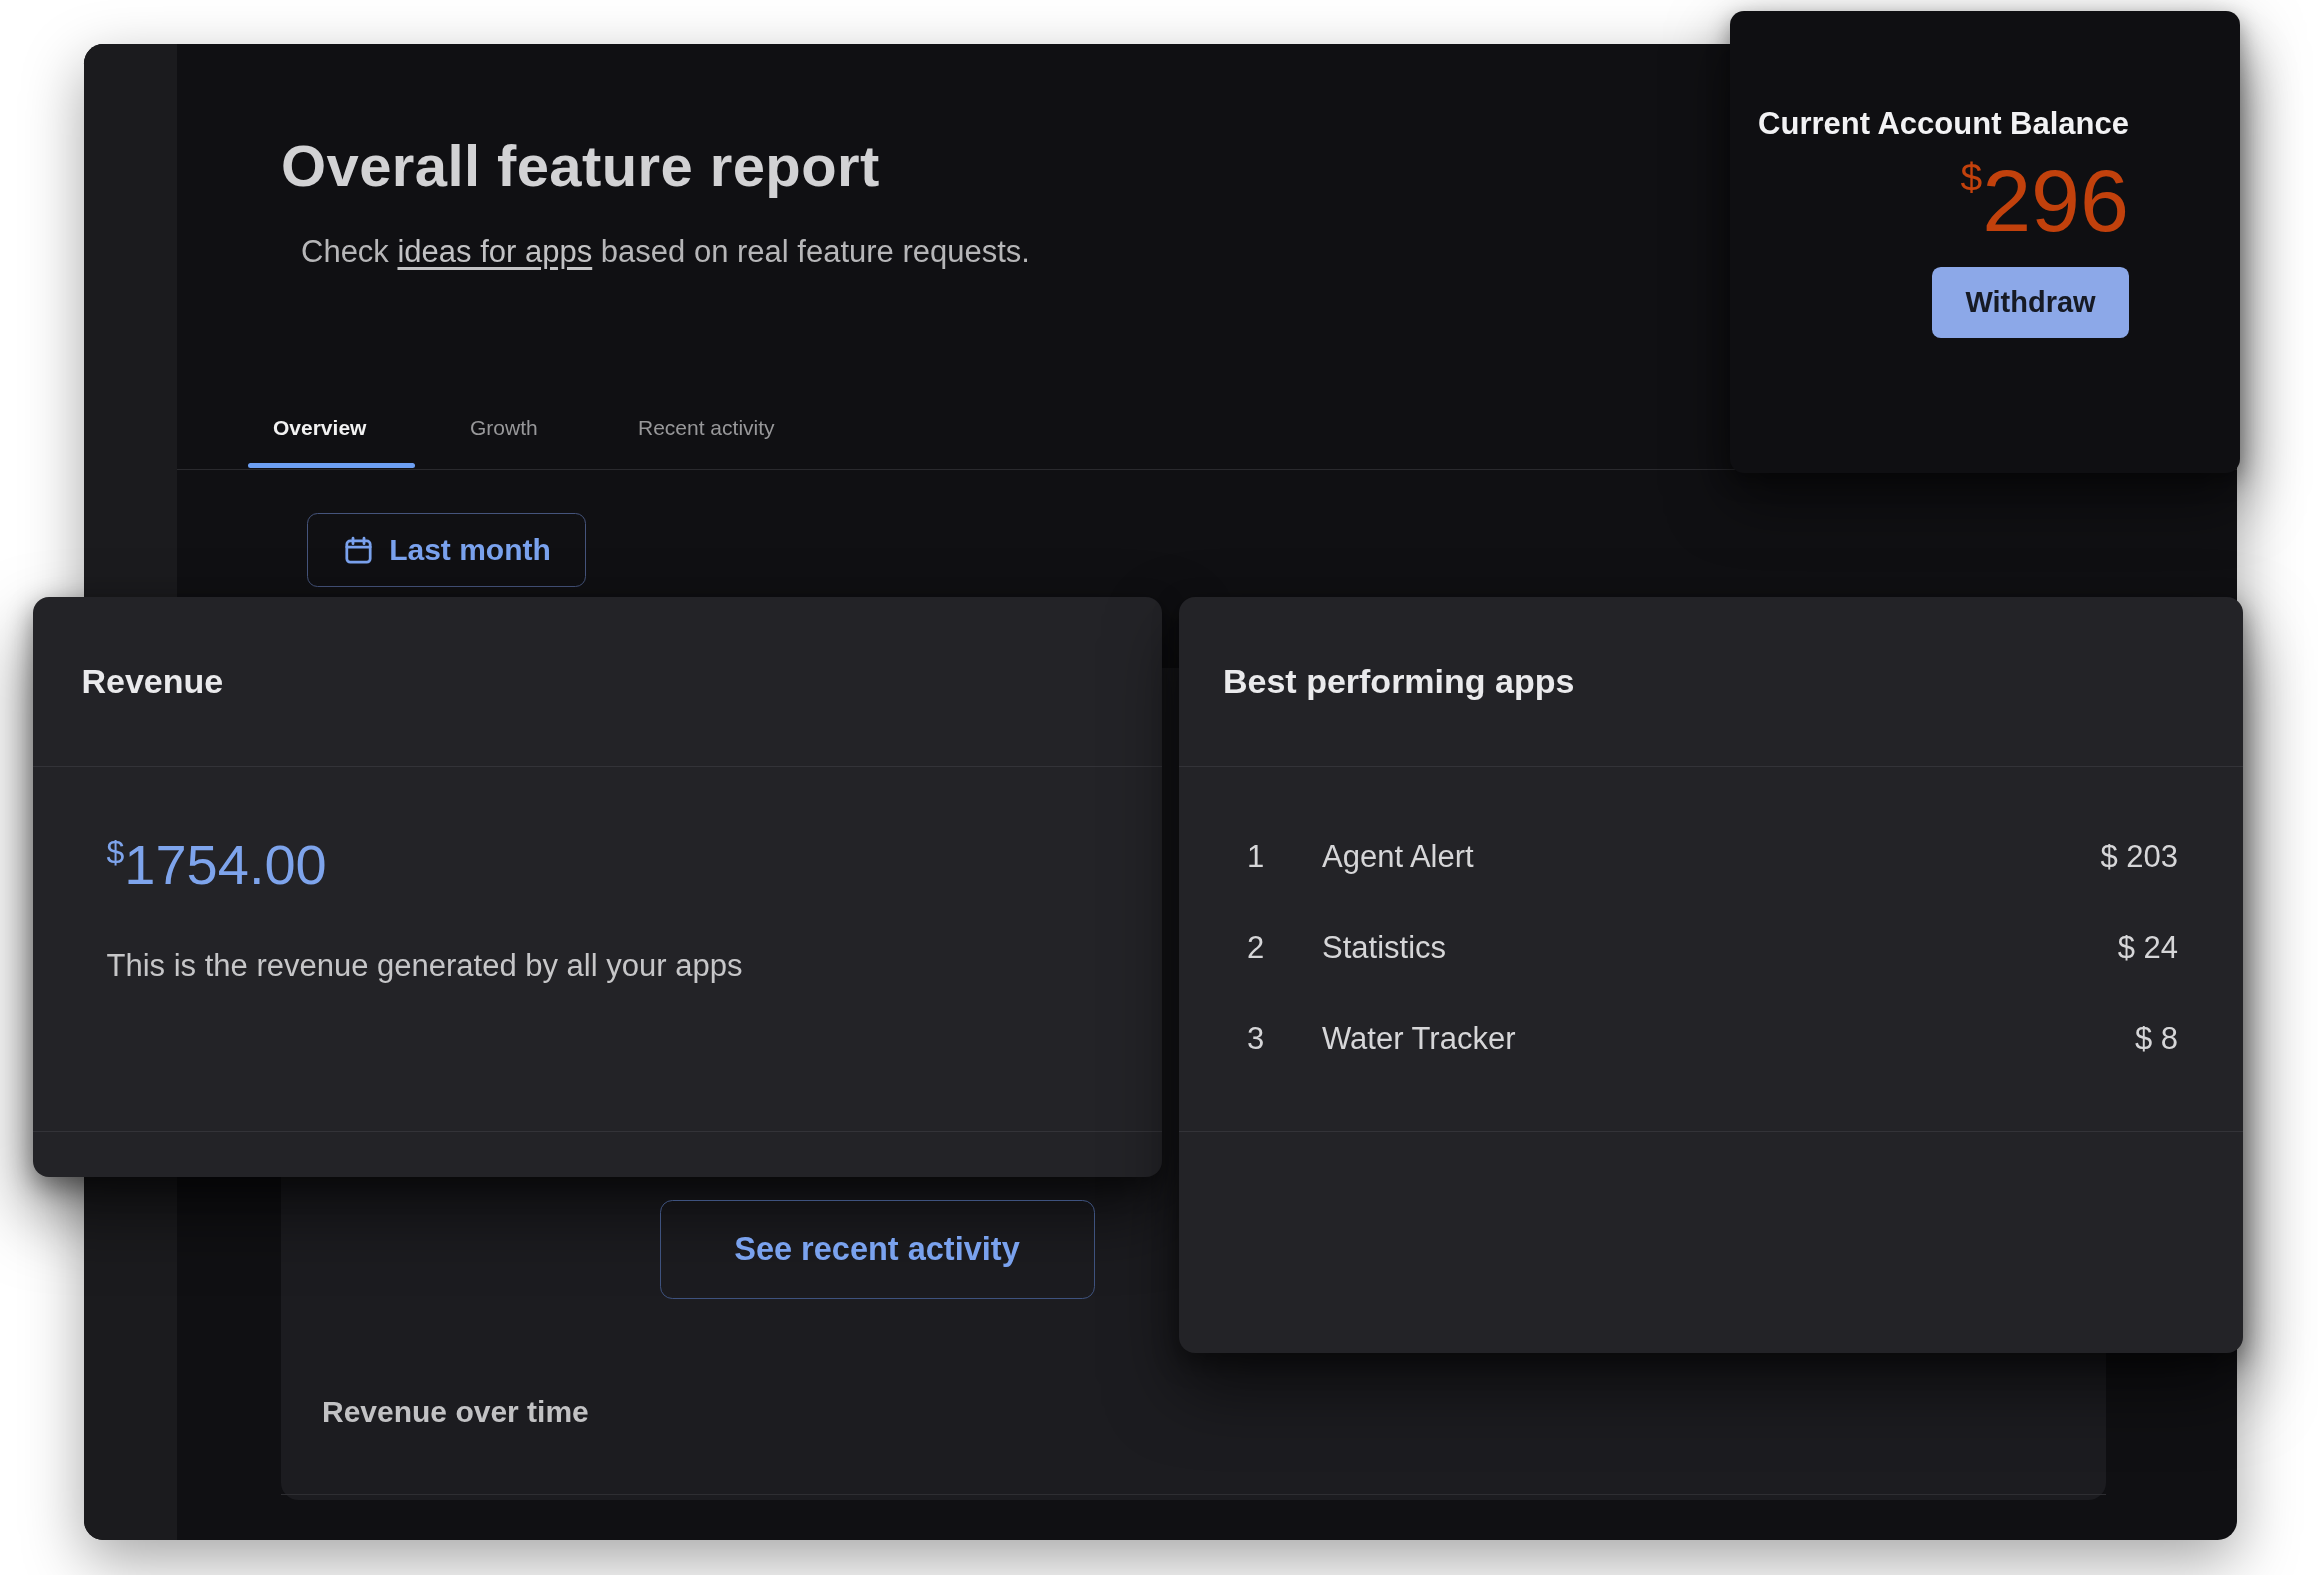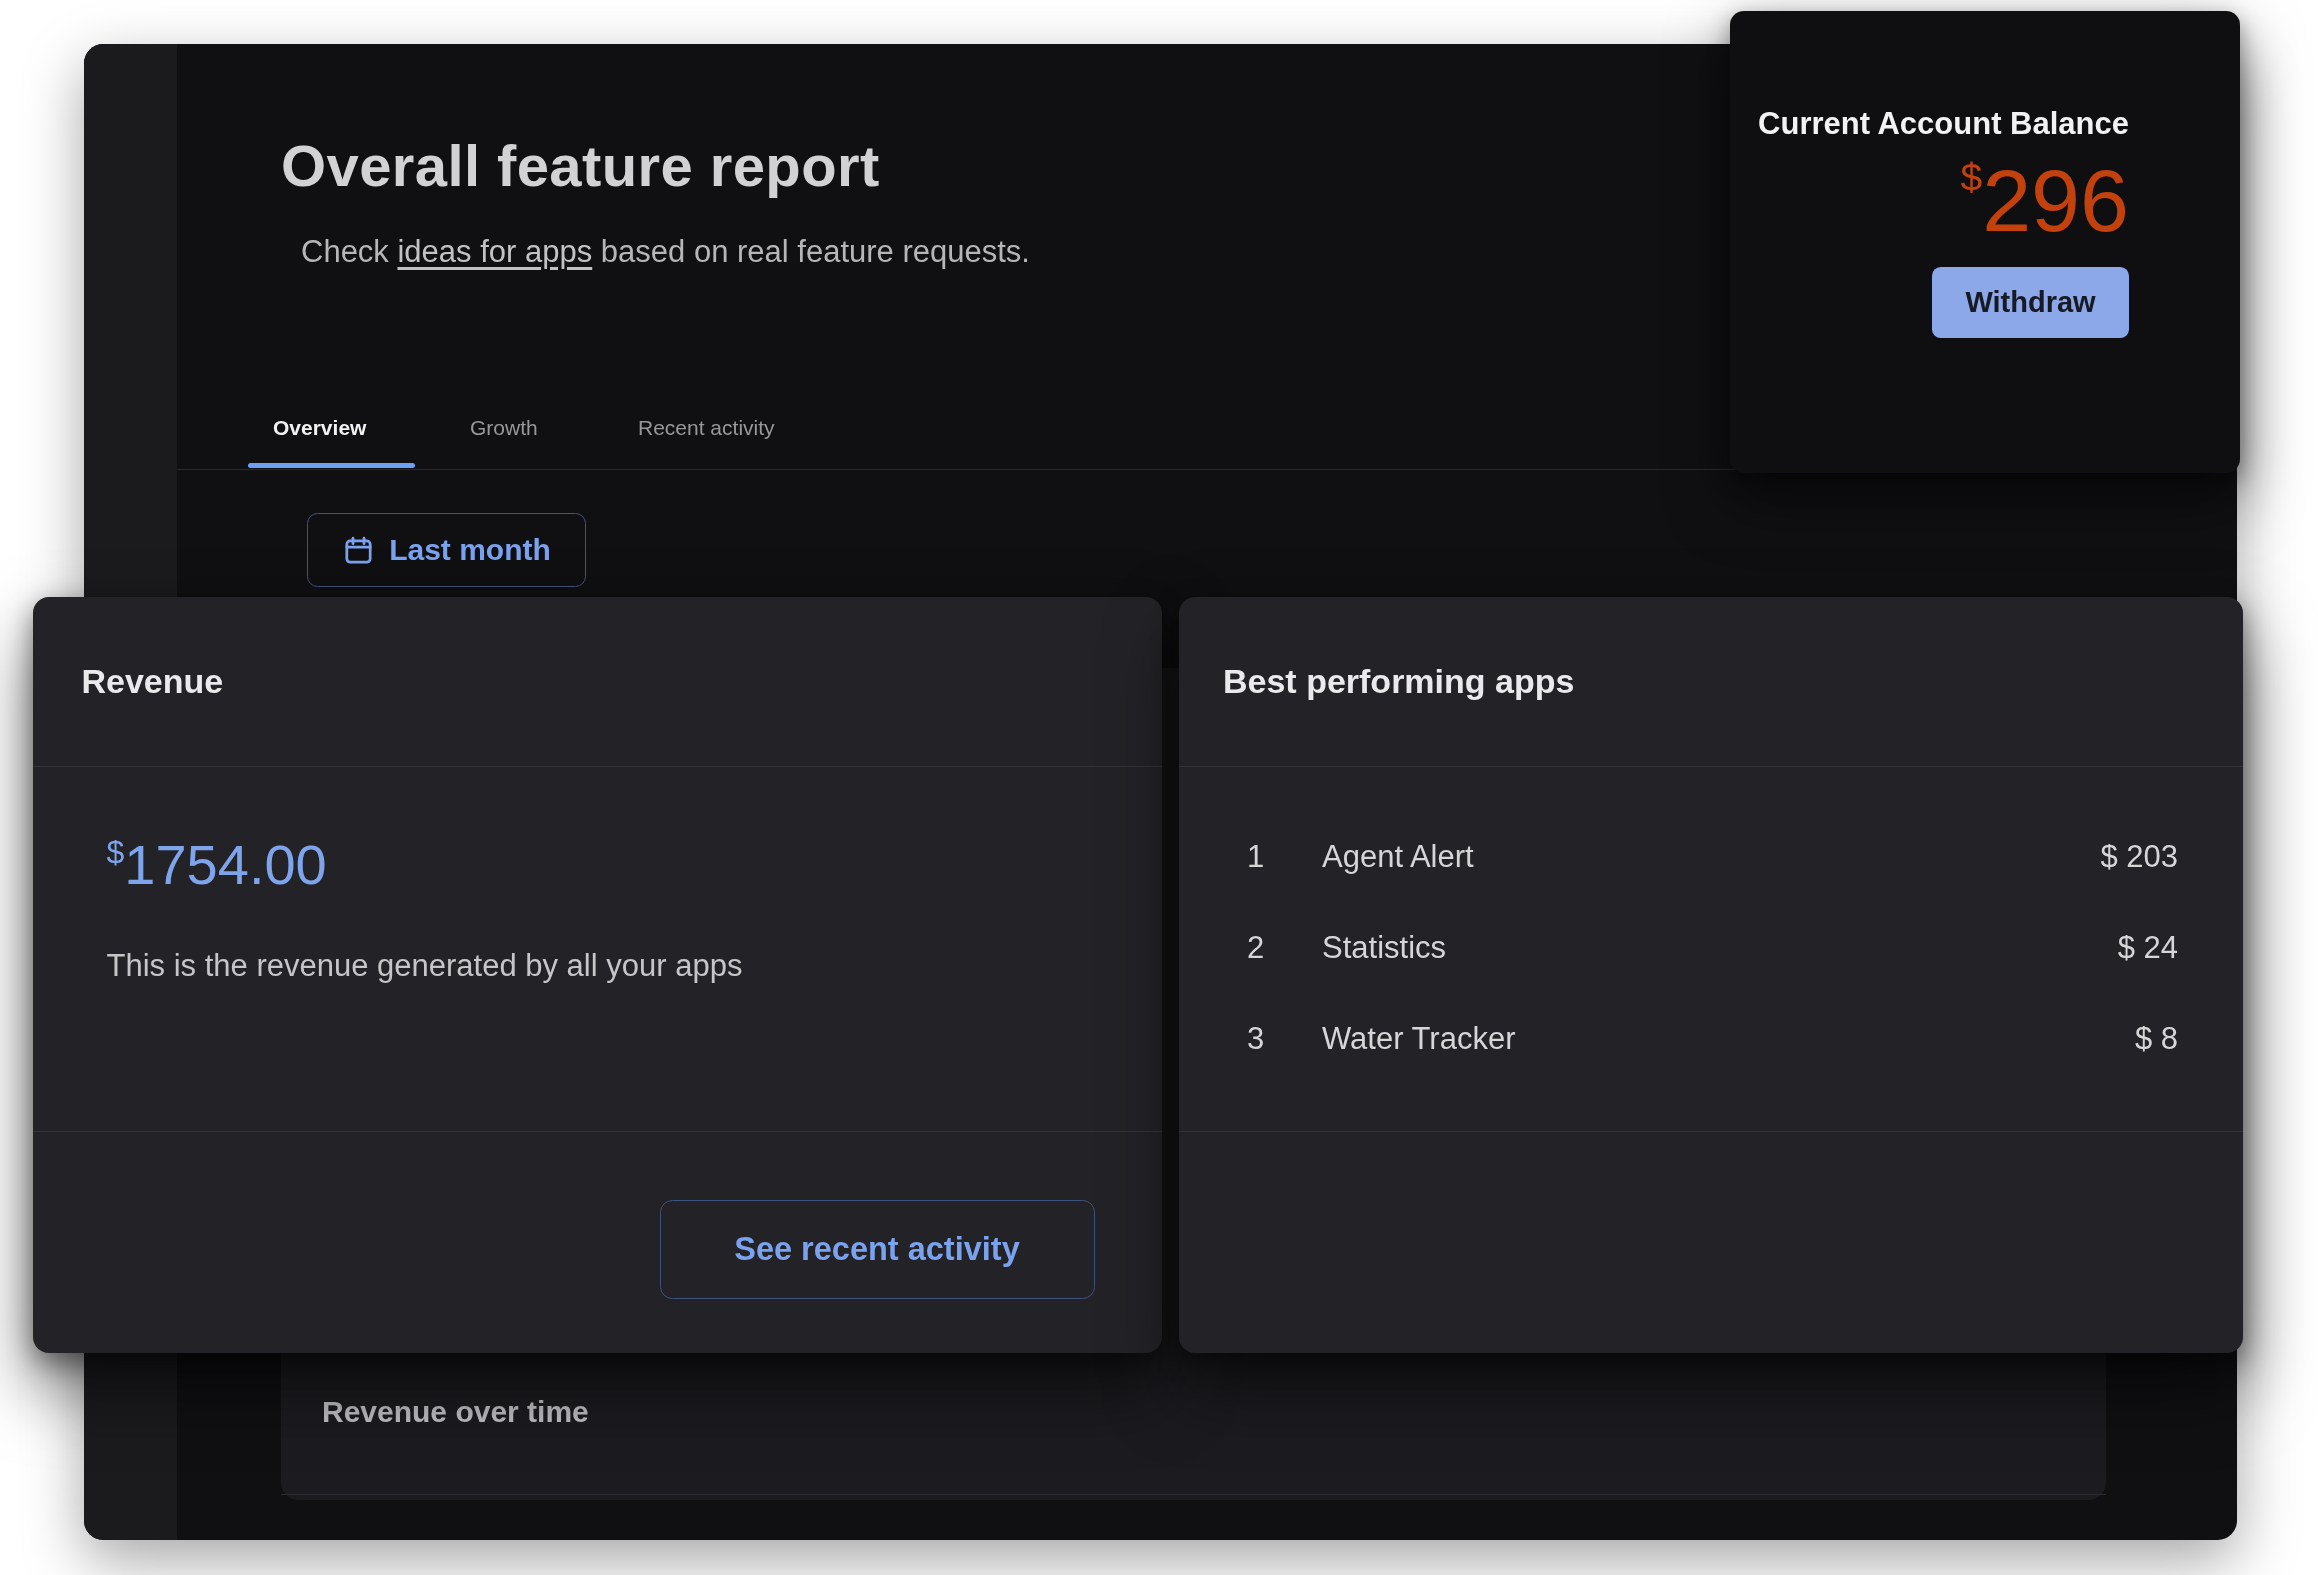--- a/index.html
+++ b/index.html
@@ -36,21 +36,21 @@
   .chart-card { position:absolute; left:197px; top:624px; width:1825px; height:832px;
                 background:#1c1c20; border-radius:17.6px; }
   .chart-title { position:absolute; left:41px; top:727px; font-size:30px; font-weight:bold; color:#c2c2c4; }
   .chart-divider { position:absolute; left:0; right:0; top:826px; height:0.9px; background:#2e2e32; }
 
   
   .card { position:absolute; background:#232327; border-radius:16px;
           box-shadow:0 35px 70px rgba(0,0,0,0.55), 0 8.8px 26px rgba(0,0,0,0.4); }
   .card-divider { position:absolute; left:0; right:0; height:0.9px; background:#333338; }
 
-  .revenue-card { left:32.5px; top:597px; width:1129px; height:756px; }
+  .revenue-card { left:32.5px; top:597px; width:1129px; height:580px; }
   .revenue-card .card-title { position:absolute; left:49px; top:65px; font-size:34px; font-weight:bold; color:#eaeaec; }
   .revenue-amount { position:absolute; left:74px; top:235px; font-size:56px; color:#7ea4ec; }
   .revenue-amount .cur { font-size:32px; vertical-align:21px; }
   .revenue-desc { position:absolute; left:74px; top:351px; font-size:31px; color:#c6c6c8; }
 
   .apps-card { left:1179px; top:597px; width:1064px; height:756px; }
   .apps-card .card-title { position:absolute; left:44px; top:65px; font-size:34px; font-weight:bold; color:#eaeaec; }
   .apps-rows { position:absolute; left:0; right:0; top:214px; }
   .app-row { height:91px; display:flex; align-items:center; padding:0 65px 0 68px;
              font-size:31px; color:#d6d6d8; }

